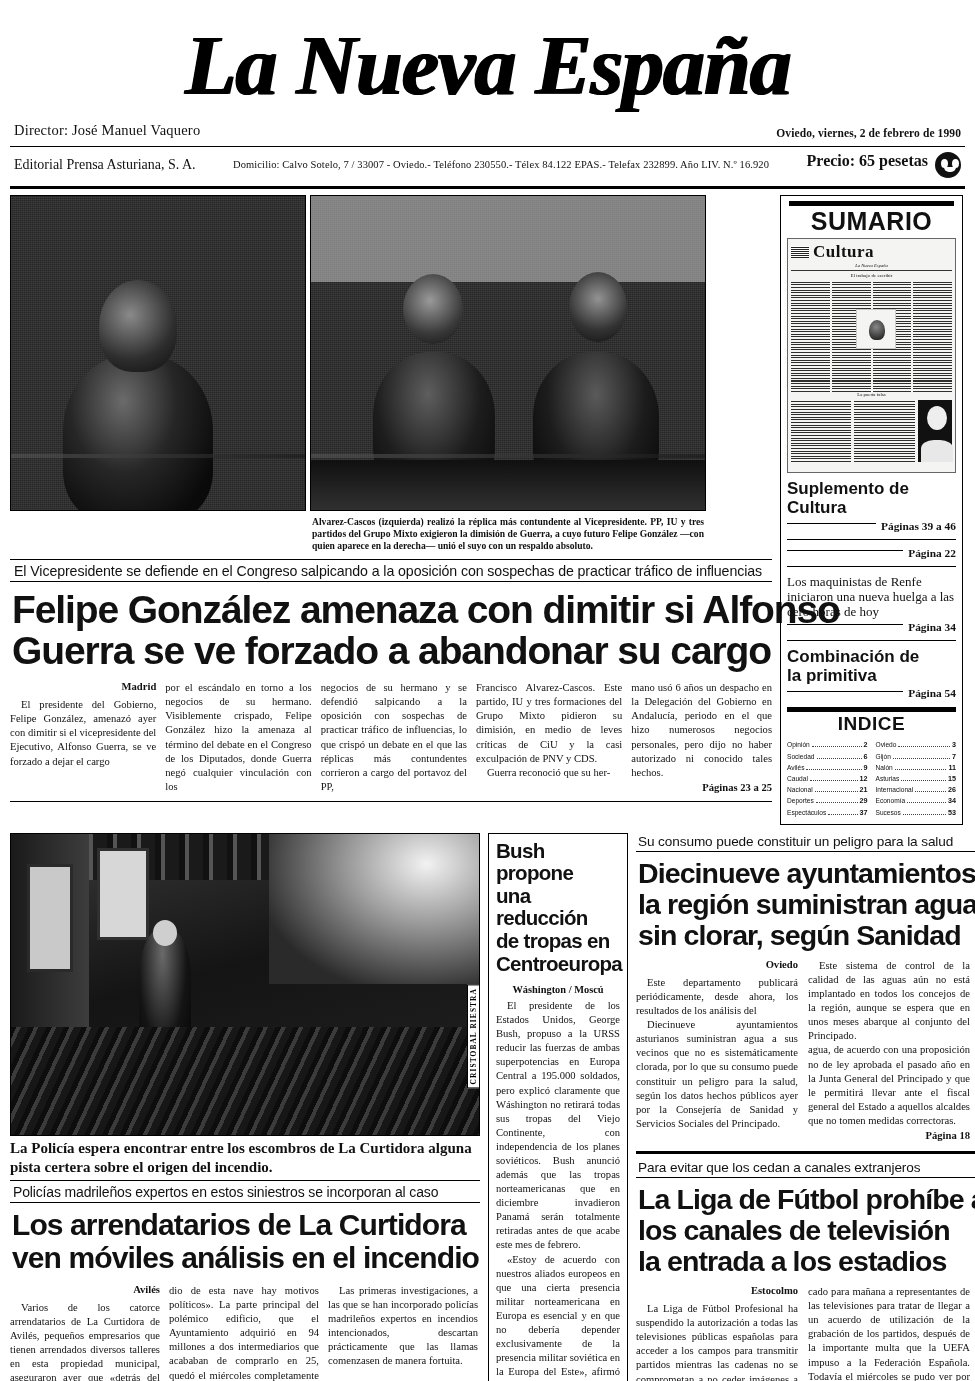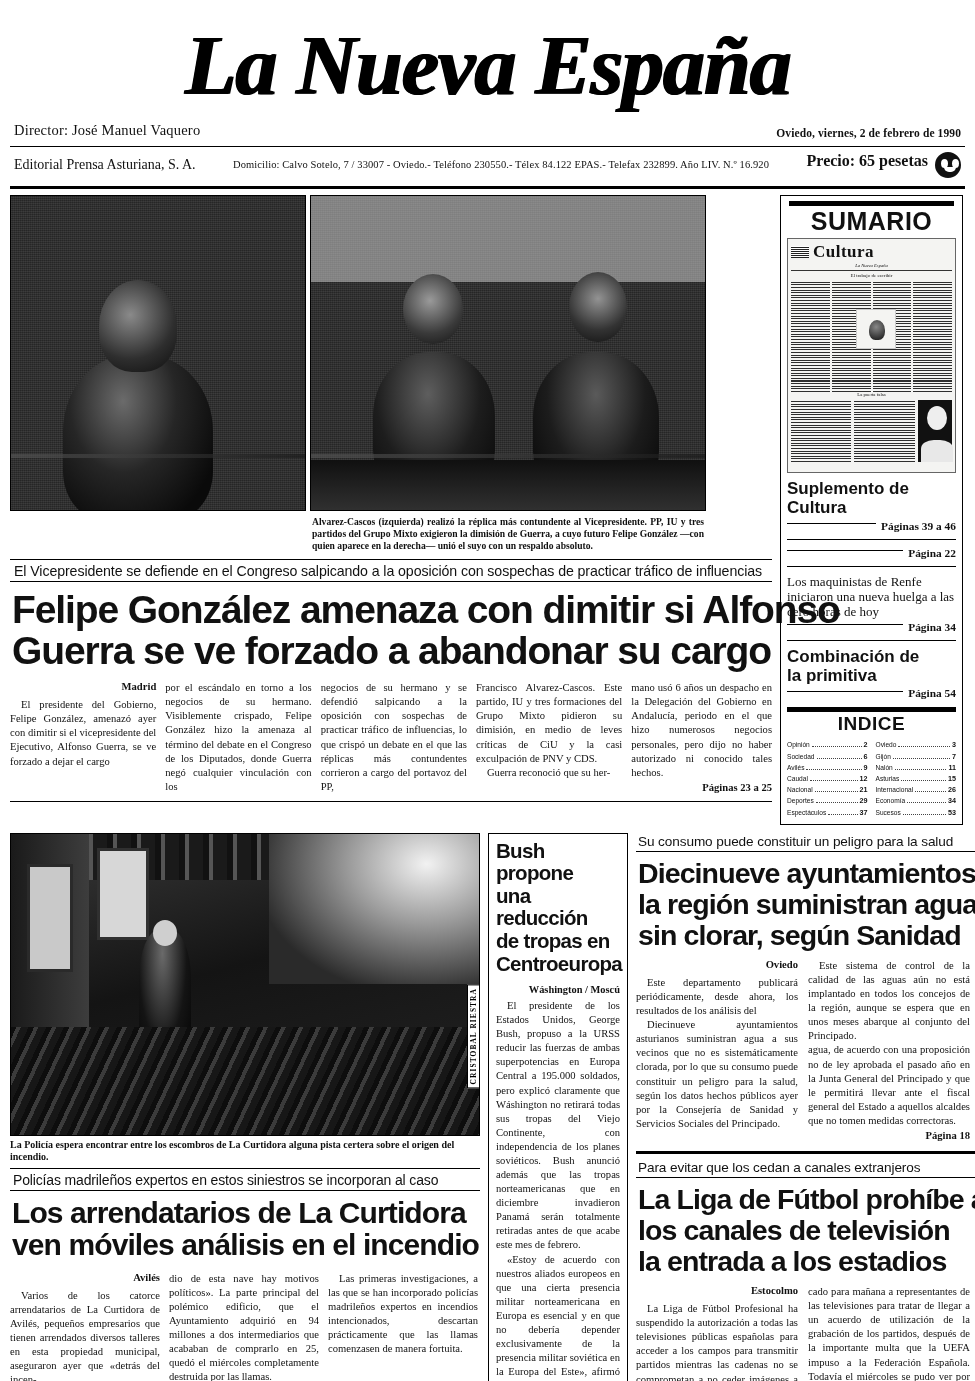--- a/index.html
+++ b/index.html
@@ -224,21 +224,21 @@
       repeating-linear-gradient(35deg, rgba(255,255,255,.10) 0 3px, rgba(0,0,0,.30) 3px 8px); }
   .fp-beams { position: absolute; left: 0; right: 0; top: 0; height: 46px;
     background: repeating-linear-gradient(90deg,#111 0 6px,#555 6px 10px,#1a1a1a 10px 24px); }
   .fp-credit {
     position: absolute; right: -1px; top: 150px;
     writing-mode: vertical-rl; transform: rotate(180deg);
     font-size: 7.4px; letter-spacing: 1.1px; font-weight: bold;
     background: #fff; color: #000; padding: 3px 1px;
     border: 1px solid #000;
   }
-  .fire-cap { font-size: 10px; font-weight: bold; margin-top: 3px; line-height: 1.25; }
+  .fire-cap { font-size: 15px; font-weight: bold; margin-top: 3px; line-height: 1.25; }
 
   .kicker2 {
     font-family: "Liberation Sans", sans-serif; font-size: 14px;
     border-top: 1.6px solid #000; border-bottom: 1.4px solid #000;
     padding: 3px 2px 2px 3px; margin-top: 4px; white-space: nowrap;
     letter-spacing: -.15px;
   }
   .headline2 {
     font-family: "Liberation Sans", sans-serif; font-weight: bold;
     font-size: 30px; line-height: 1.08; letter-spacing: -.9px;
@@ -247,21 +247,21 @@
   .low-lead { display: flex; gap: 9px; margin-top: 6px; }
   .low-lead .lc { width: 150px; }
 
   .mid-box { border-left: 1.5px solid #000; border-right: 1.5px solid #000;
              border-top: 1.5px solid #000; border-bottom: 1.5px solid #000;
              padding: 6px 7px 6px 7px; height: 553px; }
   .mid-head {
     font-family: "Liberation Sans", sans-serif; font-weight: bold;
     font-size: 20.5px; line-height: 1.1; letter-spacing: -.7px;
   }
-  .mid-place { font-weight: bold; font-size: 10.4px; text-align: right;
+  .mid-place { font-weight: bold; font-size: 10.4px; text-align: center;
                margin-top: 9px; margin-bottom: 4px; }
 
   .right-blk { border-top: 3.6px solid #000; padding-top: 4px; }
   .kicker3 {
     font-family: "Liberation Sans", sans-serif; font-size: 13.6px;
     border-bottom: 1.4px solid #000; padding: 1px 2px 2px 2px;
     white-space: nowrap; letter-spacing: -.1px;
   }
   .headline3 {
     font-family: "Liberation Sans", sans-serif; font-weight: bold;

